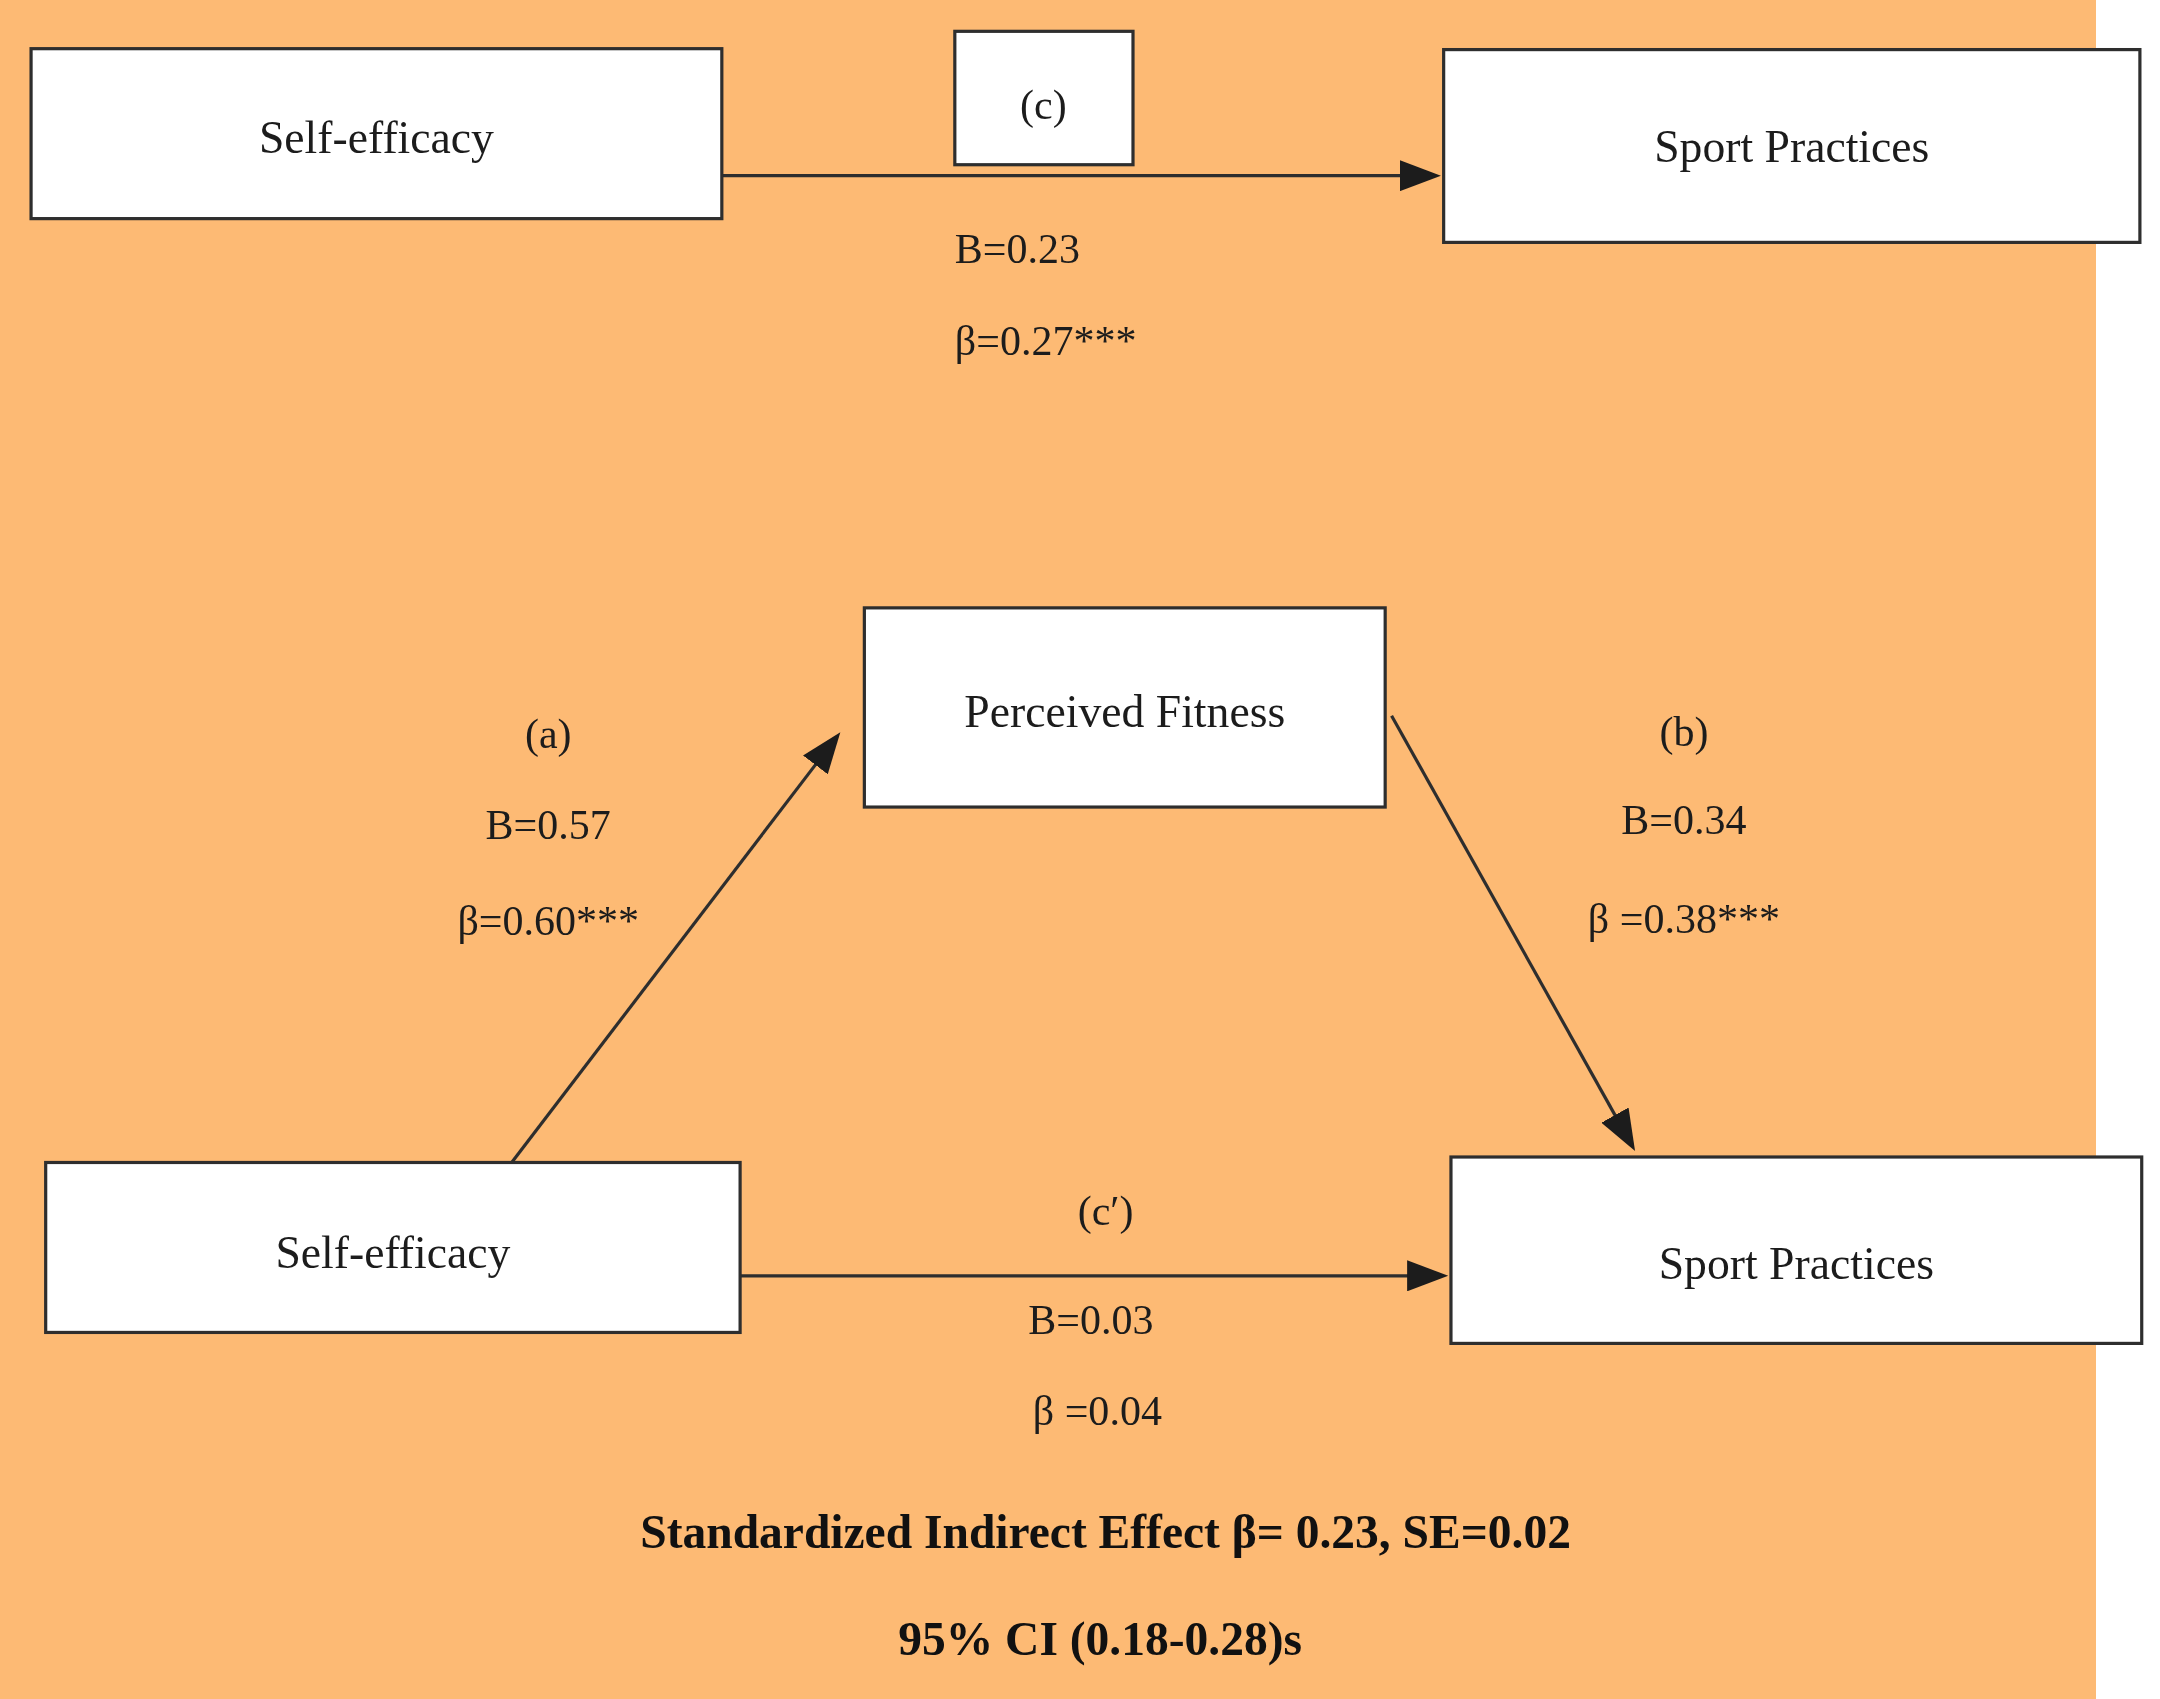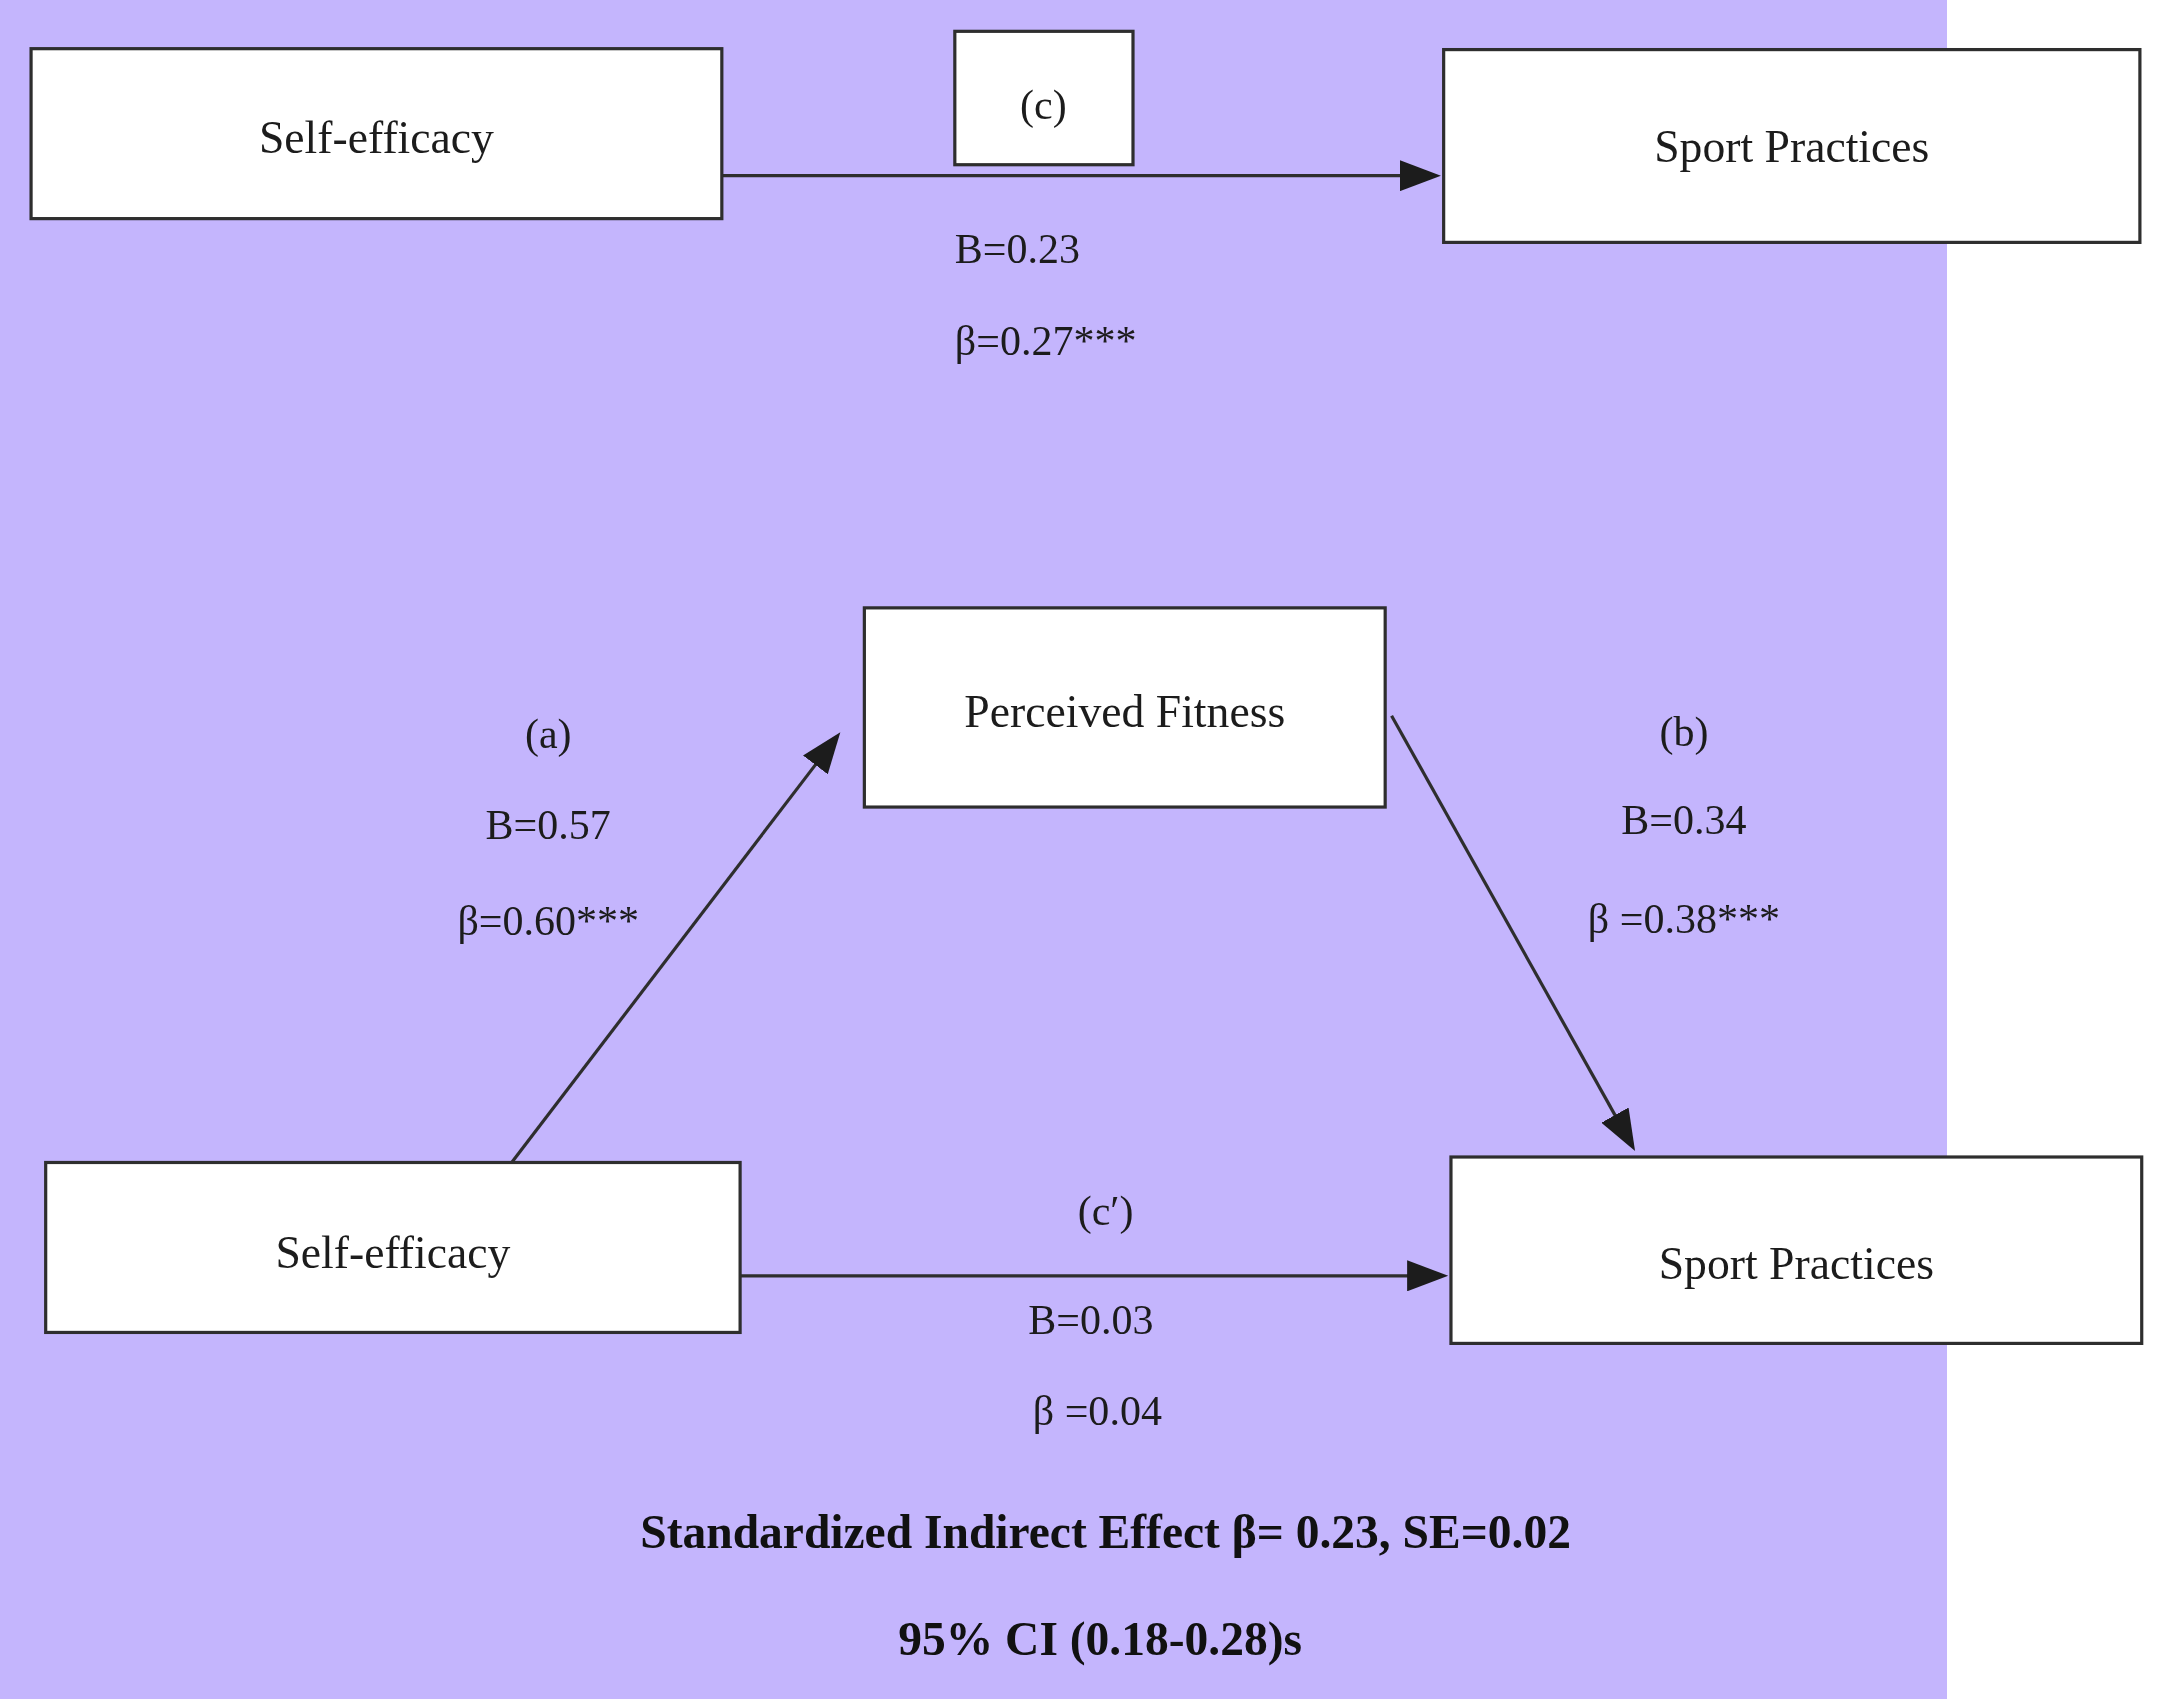--- a/index.html
+++ b/index.html
@@ -1,23 +1,23 @@
 <!DOCTYPE html>
 <html style="font-size:14.6px"><head>
 <meta charset="utf-8">
 <style>
   html, body {
     margin: 0;
     padding: 0;
     background: #ffffff;
   }
   .figure-wrap {
-    width: 1947px;
+    width: 2096px;
     height: 1700px;
-    background: #c4b5fd;
+    background: #fdba74;
     position: relative;
   }
   svg {
     display: block;
   }
   .node-rect {
     fill: #ffffff;
     stroke: #2e2e2e;
     stroke-width: 3.5;
   }

